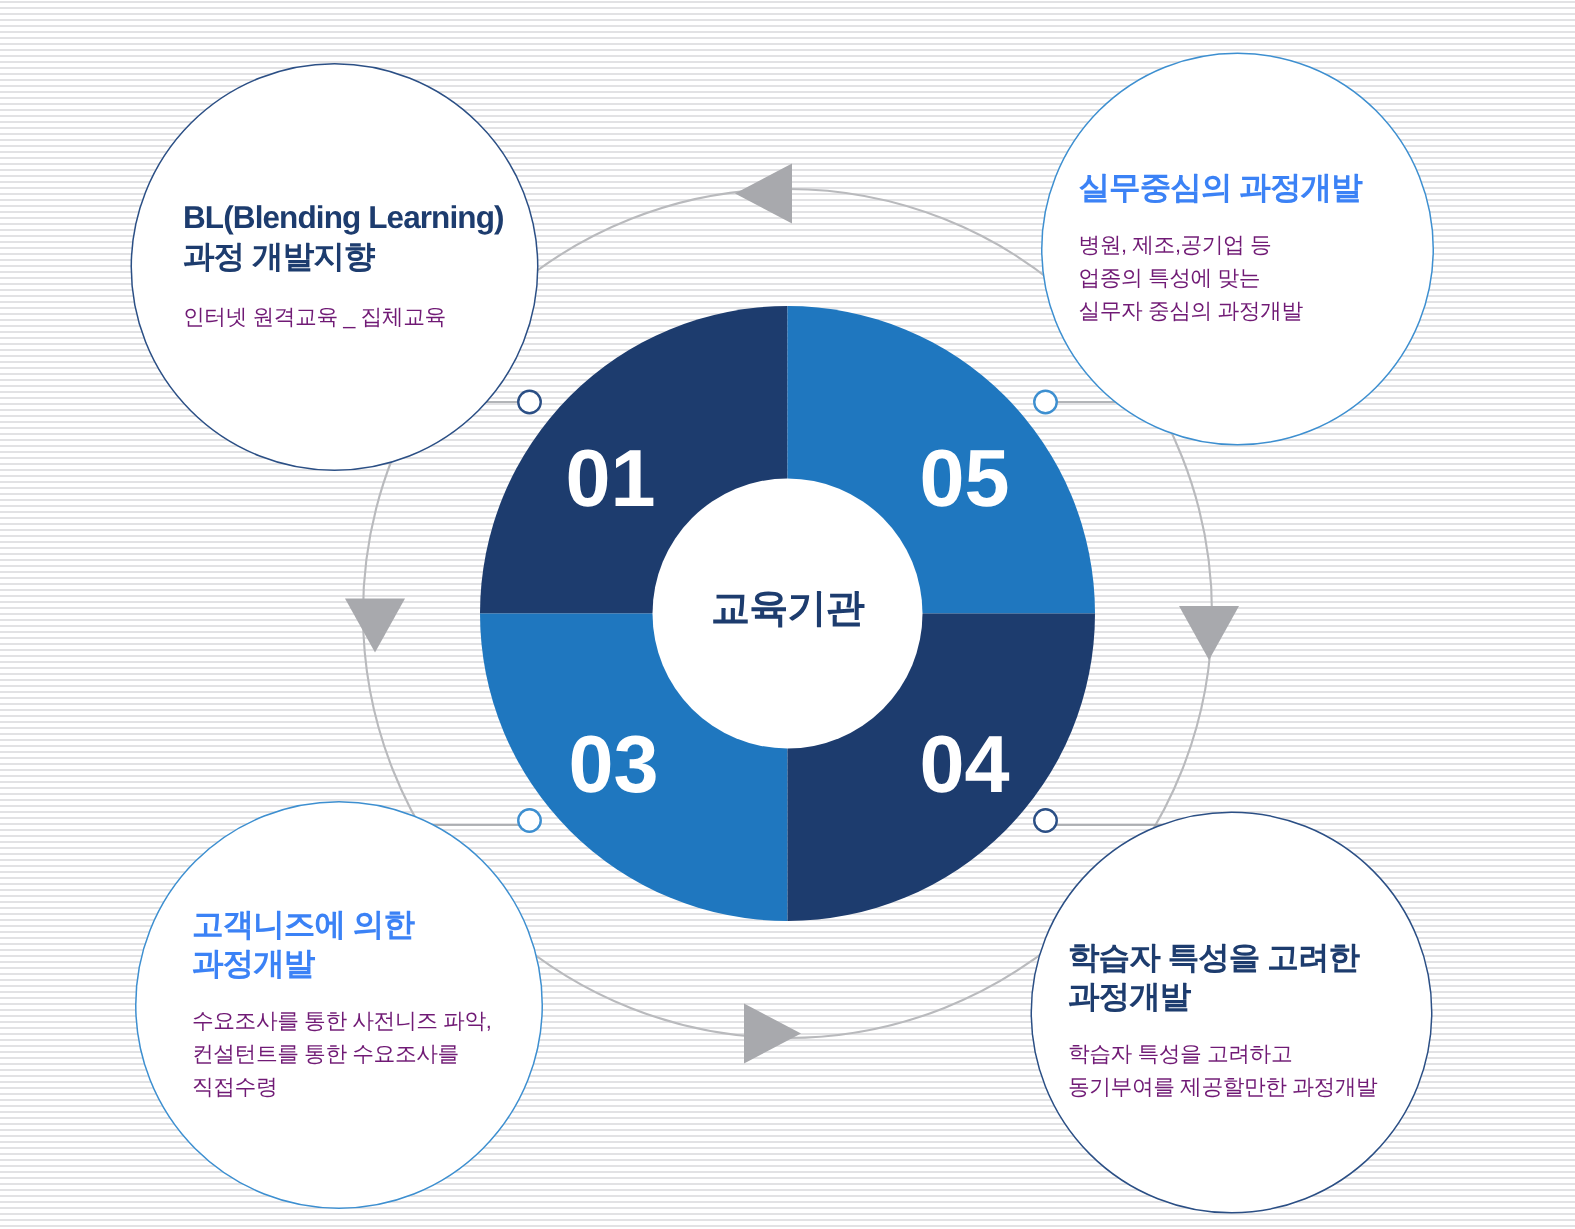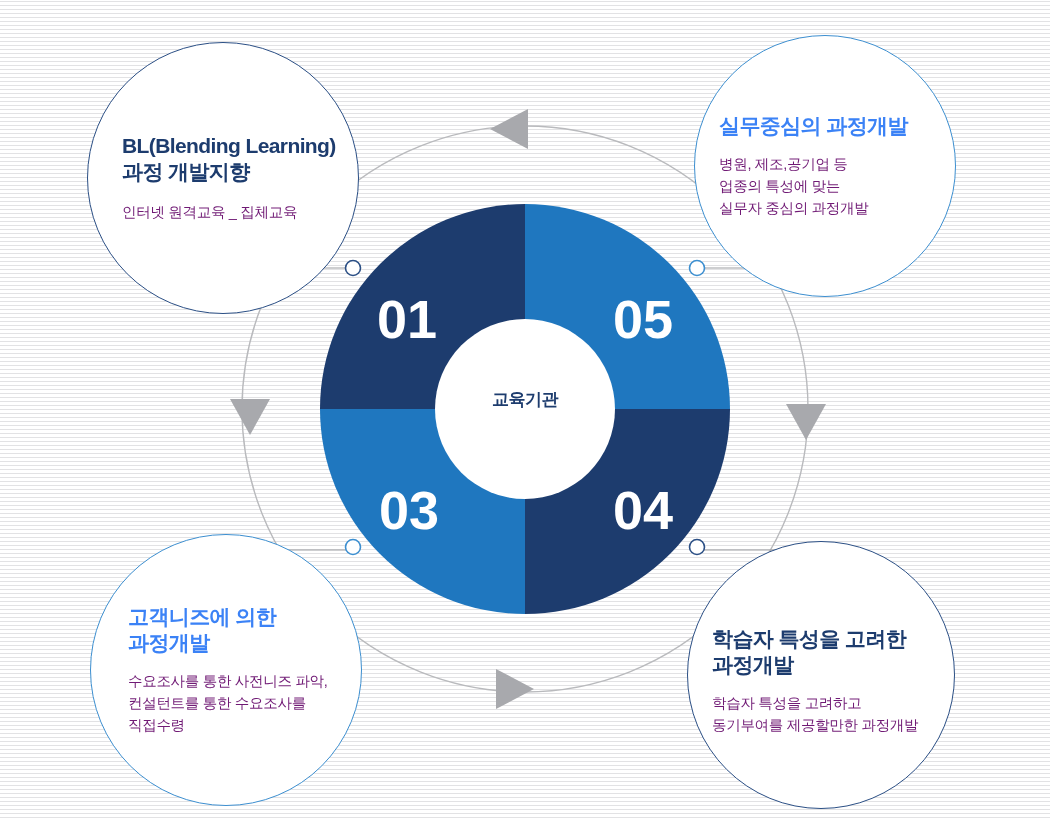--- a/index.html
+++ b/index.html
@@ -114,21 +114,21 @@
   #num-04 { left: 613px; top: 483px; }
 
   #hub-label {
     position: absolute;
     z-index: 4;
     left: 435px;
     top: 388px;
     width: 180px;
     text-align: center;
     color: #1d3c6e;
-    font-size: 17px;
+    font-size: 26px;
     font-weight: bold;
     letter-spacing: -0.5px;
   }
 </style>
 </head>
 <body>
 
 <div id="canvas">
 
   <svg id="ring-layer" class="layer" viewBox="0 0 1050 819">

